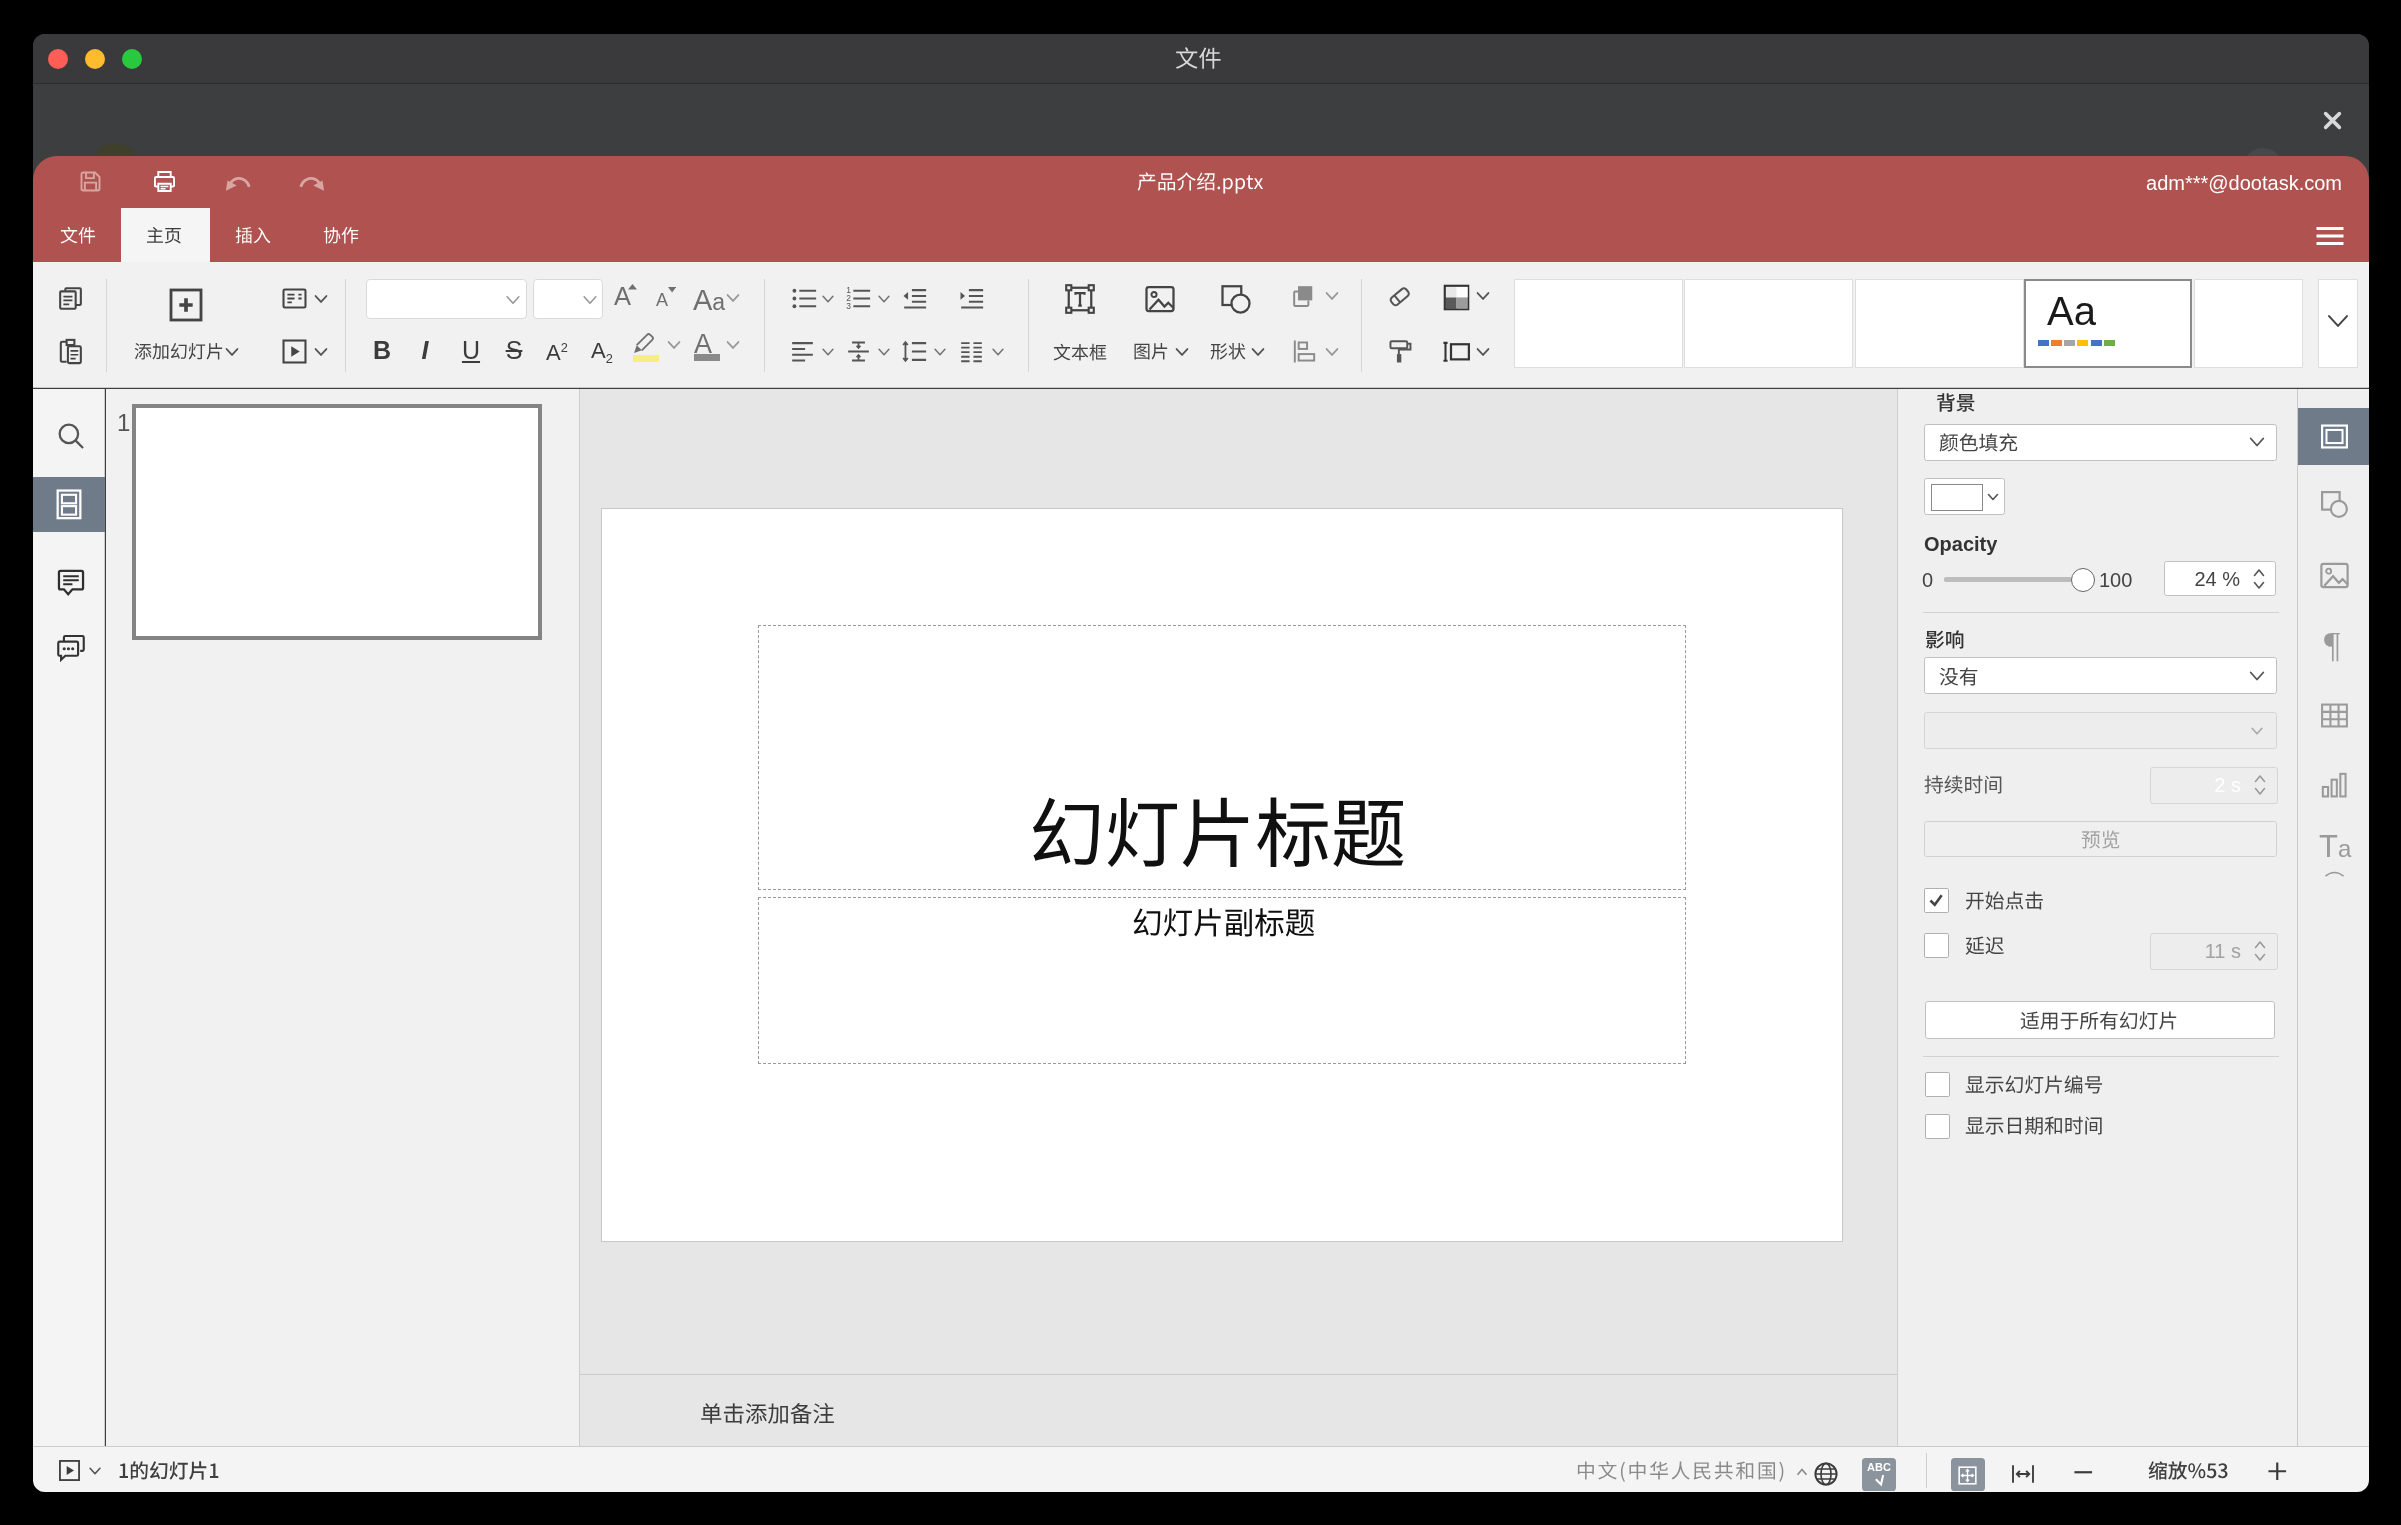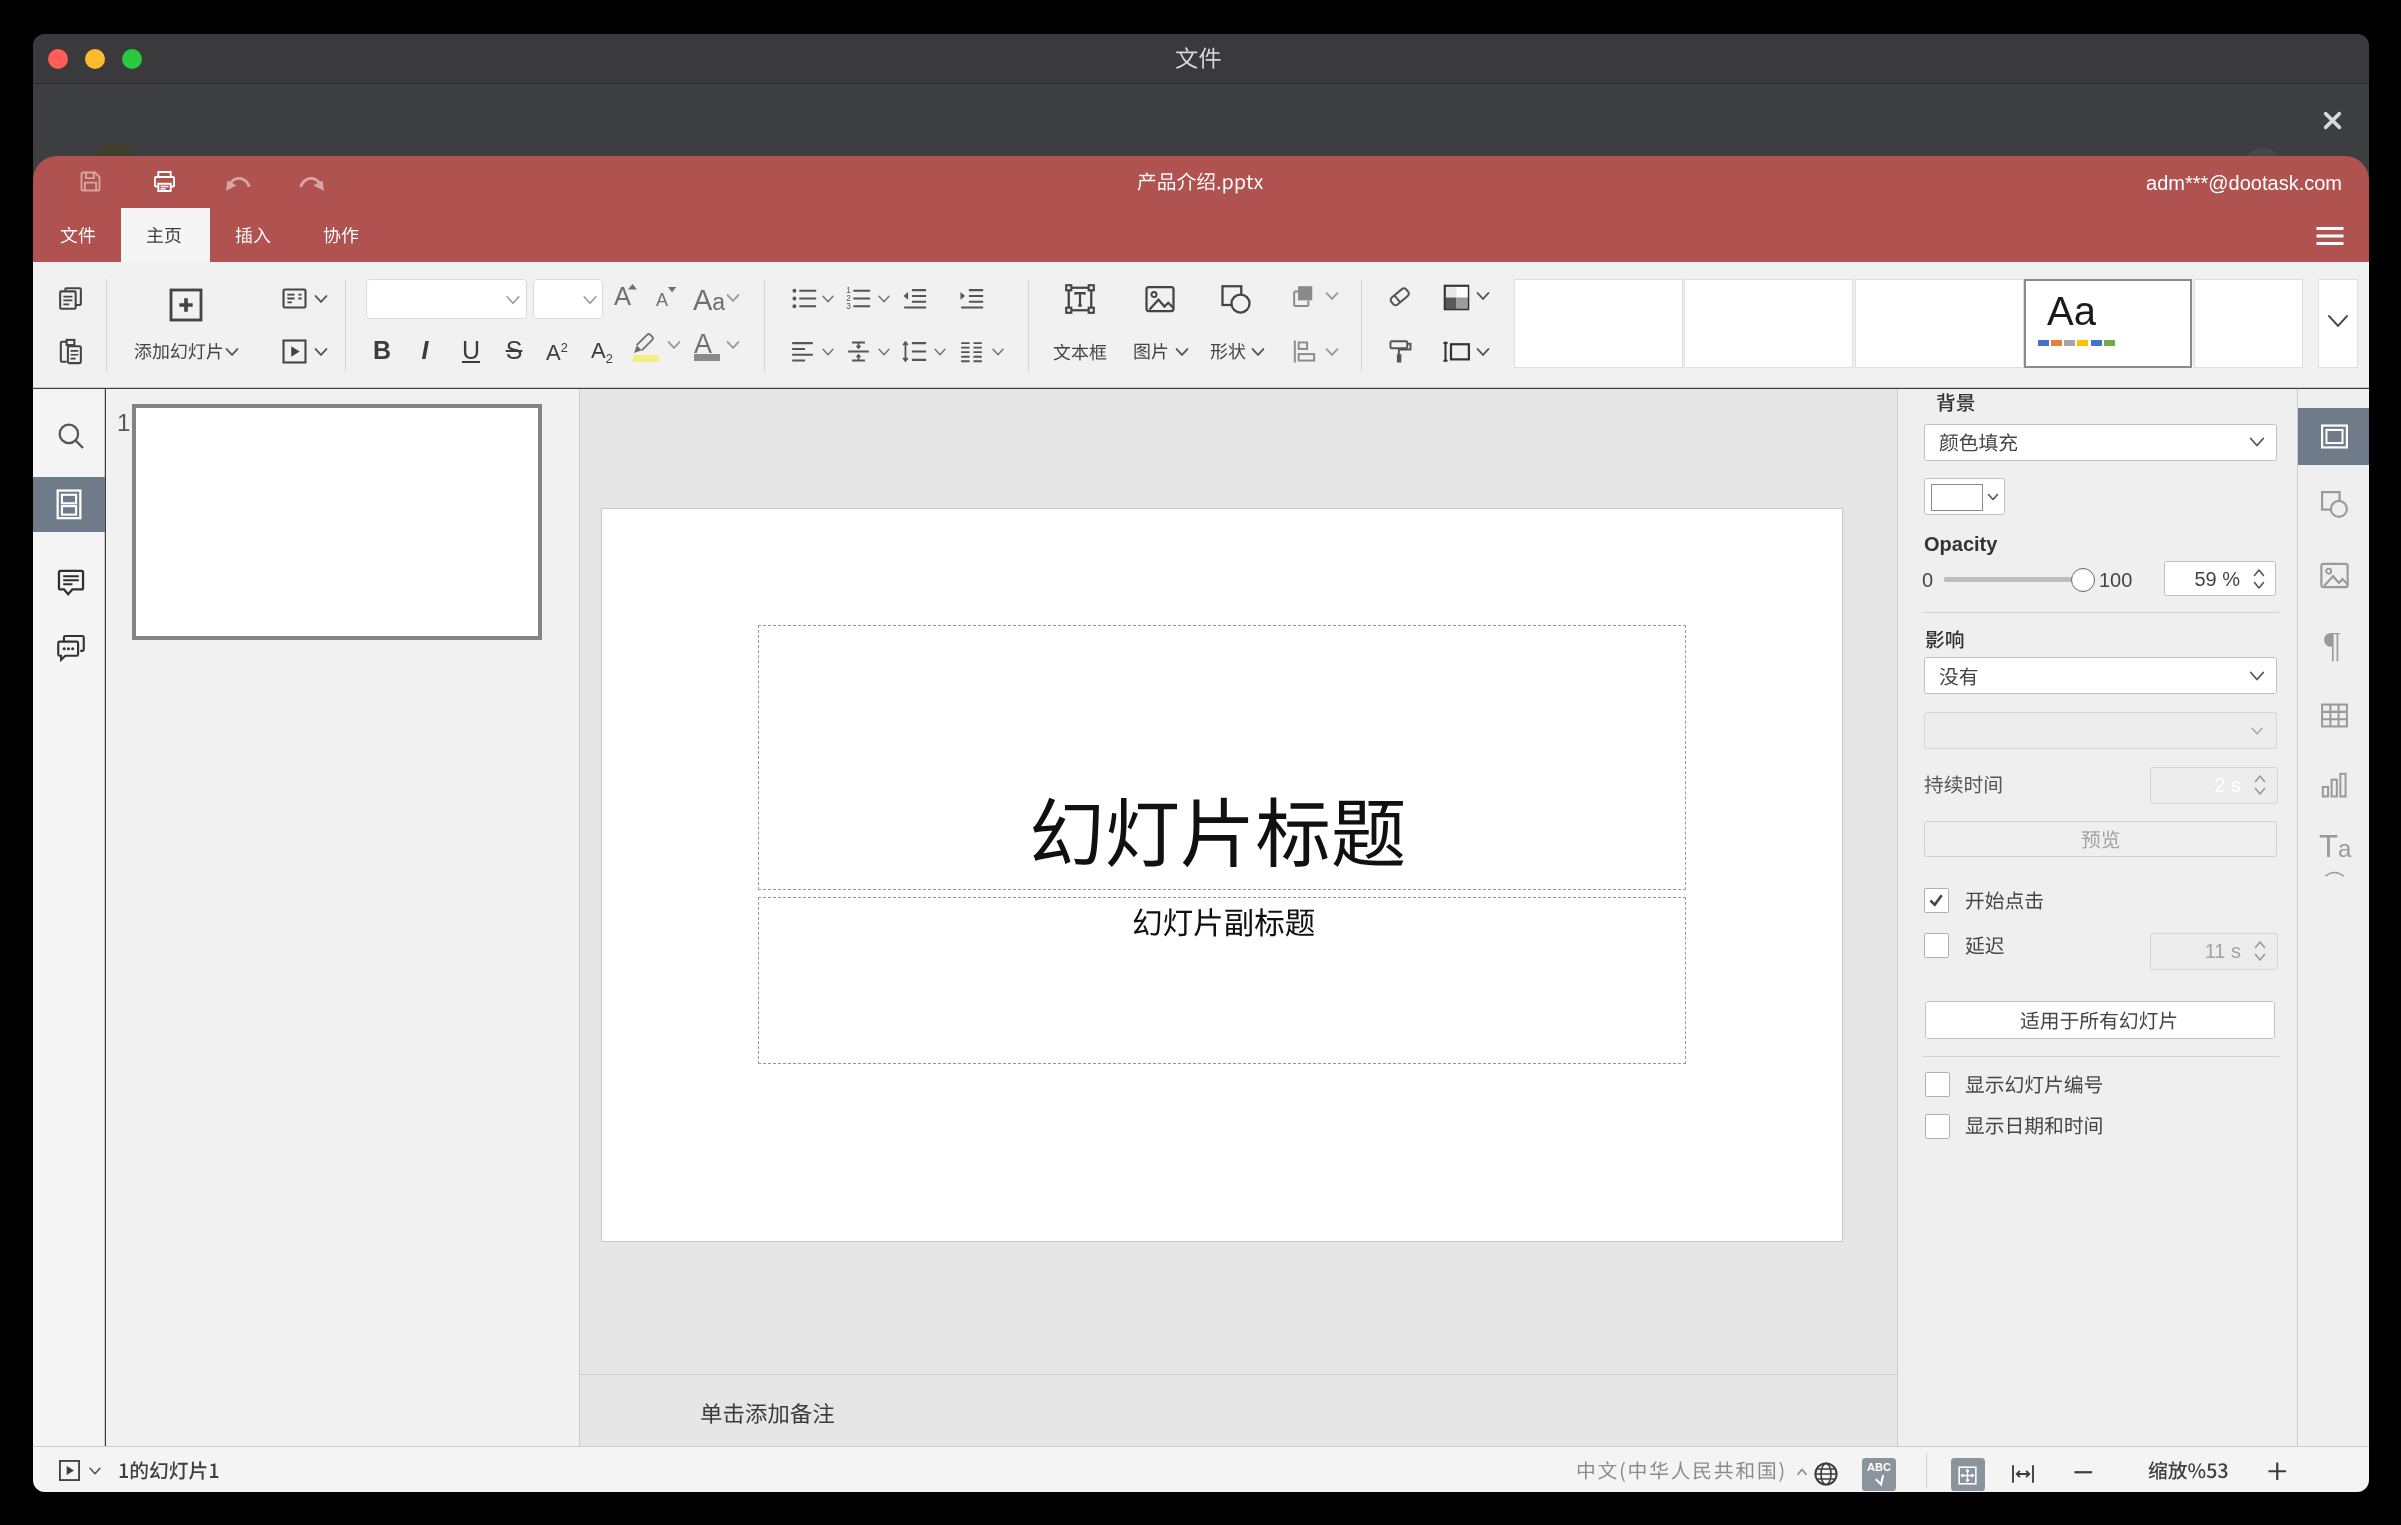--- a/index.html
+++ b/index.html
@@ -522,21 +522,21 @@
 <div style="position:absolute;left:1898px;top:450px;width:52px;height:26.5px;background:#fff;border:0.9px solid #8a8a8a;"></div>
 <svg style="position:absolute;left:1960px;top:463px;overflow:visible" width="1.8" height="1.8" viewBox="0 0 2 2">
       <path d="M-5.0 -2.8 L0 2.8 L5.0 -2.8" stroke="#555" stroke-width="1.8" fill="none" stroke-linecap="round" stroke-linejoin="round"></path>
     </svg>
 <div style="position:absolute;top:497px;height:26px;line-height:26px;font-size:20px;color:#333;font-weight:700;font-family:'Liberation Sans', sans-serif;white-space:pre;left:1891px;">Opacity</div>
 <div style="position:absolute;top:533px;height:26px;line-height:26px;font-size:20px;color:#444;font-weight:400;font-family:'Liberation Sans', sans-serif;white-space:pre;left:1889px;">0</div>
 <div style="position:absolute;left:1911px;top:543px;width:128px;height:4.6px;background:#bdbdbd;border-radius:1.8px;"></div>
 <div style="position:absolute;left:2038px;top:534px;width:24px;height:24px;background:#fff;border:1.8px solid #666;border-radius:50%;"></div>
 <div style="position:absolute;top:533px;height:26px;line-height:26px;font-size:20px;color:#444;font-weight:400;font-family:'Liberation Sans', sans-serif;white-space:pre;left:2066px;">100</div>
 <div style="position:absolute;left:2131px;top:527px;width:112px;height:35px;background:#fff;border:0.9px solid #c0c0c0;border-radius:2.7px;"></div>
-    <div style="position:absolute;top:532px;height:26px;line-height:26px;font-size:20px;color:#444;font-weight:400;font-family:'Liberation Sans', sans-serif;white-space:pre;right:129px;">59 %</div>
+    <div style="position:absolute;top:532px;height:26px;line-height:26px;font-size:20px;color:#444;font-weight:400;font-family:'Liberation Sans', sans-serif;white-space:pre;right:129px;">24 %</div>
     <svg style="position:absolute;left:2226px;top:545px;overflow:visible" width="1.8" height="1.8" viewBox="0 0 2 2">
       <path d="M-5 -4 L0 -10 L5 -4 M-5 4 L0 10 L5 4" stroke="#555" stroke-width="1.8" fill="none" stroke-linecap="round" stroke-linejoin="round"></path>
     </svg>
 <div style="position:absolute;left:1890px;top:578px;width:356px;height:0.9px;background:#d2d2d2;"></div>
 <svg style="position:absolute;left:1892px;top:613px;overflow:visible" width="1.8" height="1.8" viewBox="0 0 2 2">
       <g fill="#333">
         <use href="#gM5f71" transform="translate(0.0,0) scale(0.02200,-0.02200)"></use>
         <use href="#gM54cd" transform="translate(22.0,0) scale(0.02200,-0.02200)"></use>
       </g>
     </svg>

